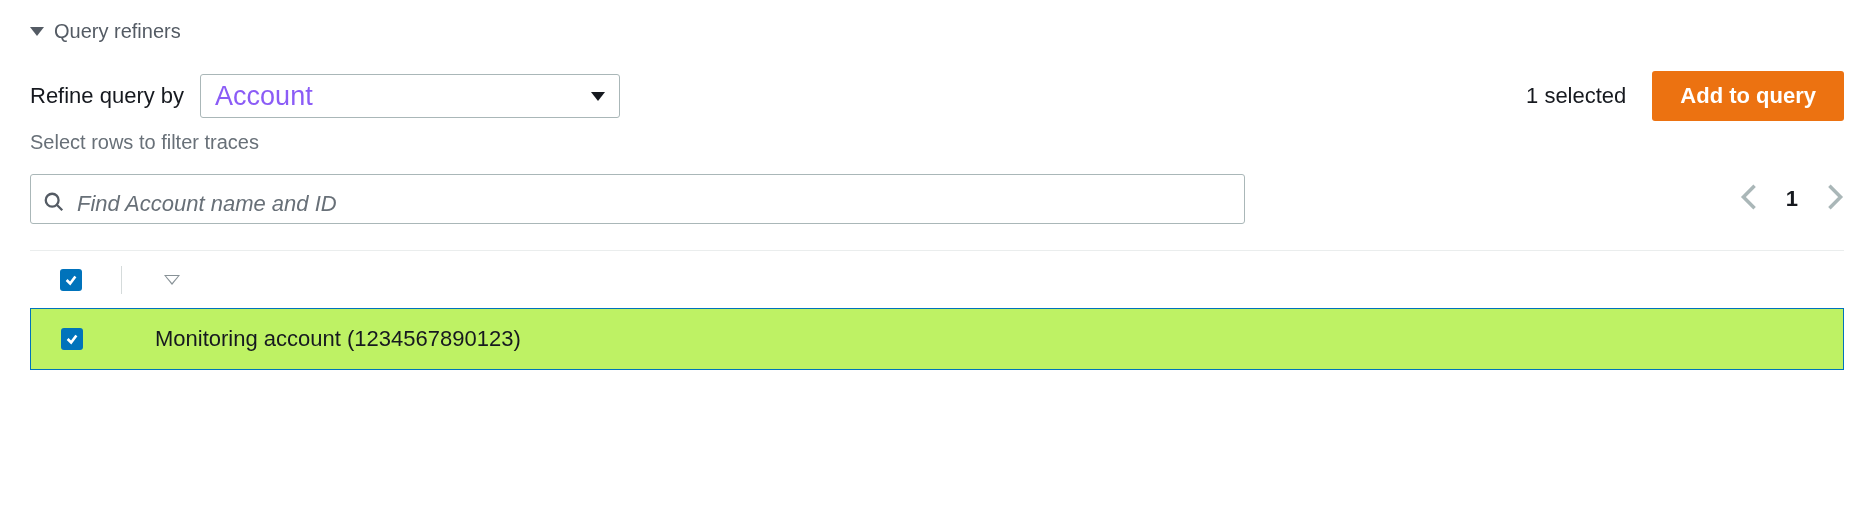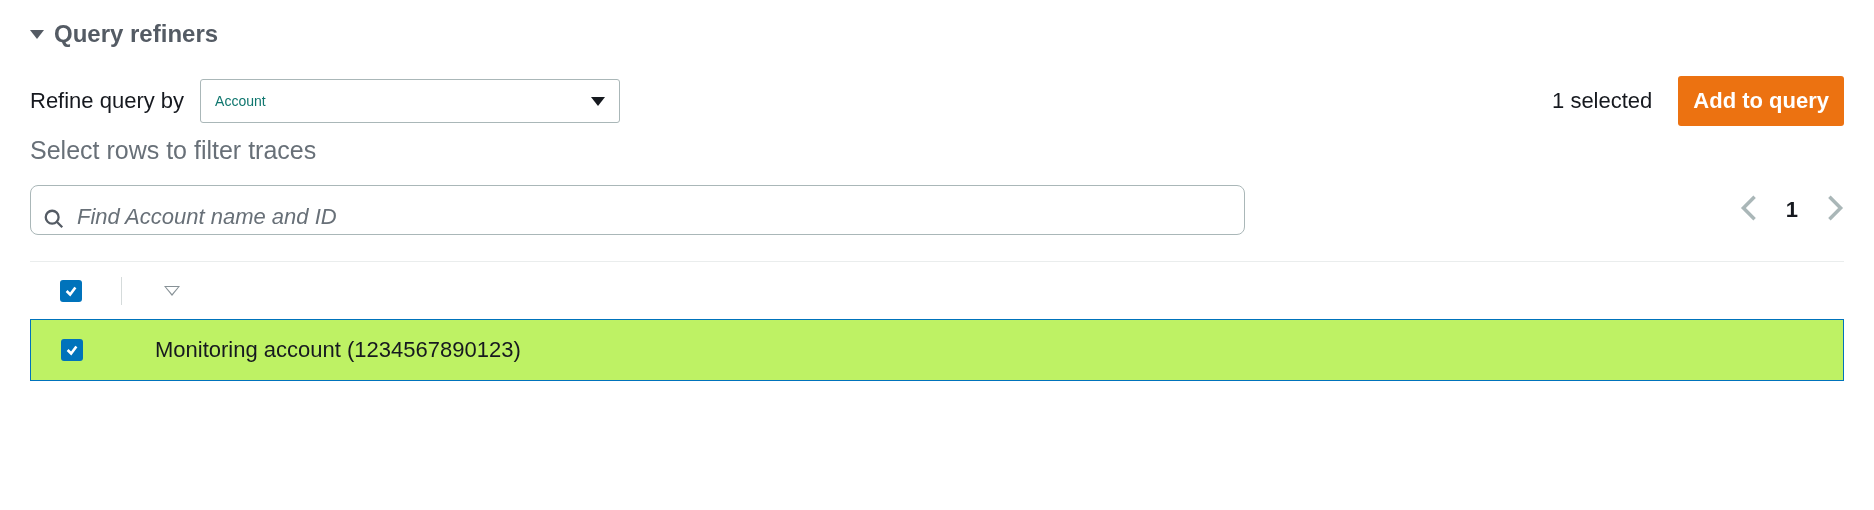--- a/index.html
+++ b/index.html
@@ -22,22 +22,22 @@
       cursor: pointer;
     }
     .caret-down {
       width: 0;
       height: 0;
       border-left: 7px solid transparent;
       border-right: 7px solid transparent;
       border-top: 9px solid #545b64;
     }
     .section-title {
-      font-size: 24px;
-      font-weight: 700;
+      font-size: 20px;
+      font-weight: 400;
       color: #545b64;
     }
     .refine-row {
       display: flex;
       align-items: center;
       justify-content: space-between;
       gap: 20px;
     }
     .refine-left {
       display: flex;
@@ -55,22 +55,22 @@
       justify-content: space-between;
       width: 420px;
       height: 44px;
       border: 1px solid #aab7b8;
       border-radius: 3px;
       padding: 0 14px;
       cursor: pointer;
       background: #fff;
     }
     .select-text {
-      font-size: 14px;
-      color: #0f766e;
+      font-size: 27px;
+      color: #8b5cf6;
     }
     .select-caret {
       width: 0;
       height: 0;
       border-left: 7px solid transparent;
       border-right: 7px solid transparent;
       border-top: 9px solid #16191f;
     }
     .refine-right {
       display: flex;
@@ -81,45 +81,45 @@
       font-size: 22px;
       color: #16191f;
     }
     .btn-primary {
       background: #ec7211;
       color: #fff;
       font-weight: 700;
       font-size: 22px;
       border: none;
       border-radius: 3px;
-      padding: 12px 15px;
+      padding: 12px 28px;
       cursor: pointer;
     }
     .hint {
-      font-size: 25px;
+      font-size: 20px;
       color: #687078;
       margin-top: 10px;
       margin-bottom: 20px;
     }
     .search-row {
       display: flex;
       align-items: center;
       justify-content: space-between;
       gap: 40px;
       margin-bottom: 26px;
     }
     .search-box {
       flex: 0 0 1215px;
       display: flex;
-      align-items: flex-end;
+      align-items: flex-start;
       gap: 12px;
       height: 50px;
       border: 1px solid #aab7b8;
-      border-radius: 8px;
-      padding: 4px 12px;
+      border-radius: 3px;
+      padding: 16px 12px;
       background: #fff;
     }
     .search-icon svg {
       display: block;
     }
     .search-input {
       flex: 1;
       border: none;
       outline: none;
       font-size: 22px;

